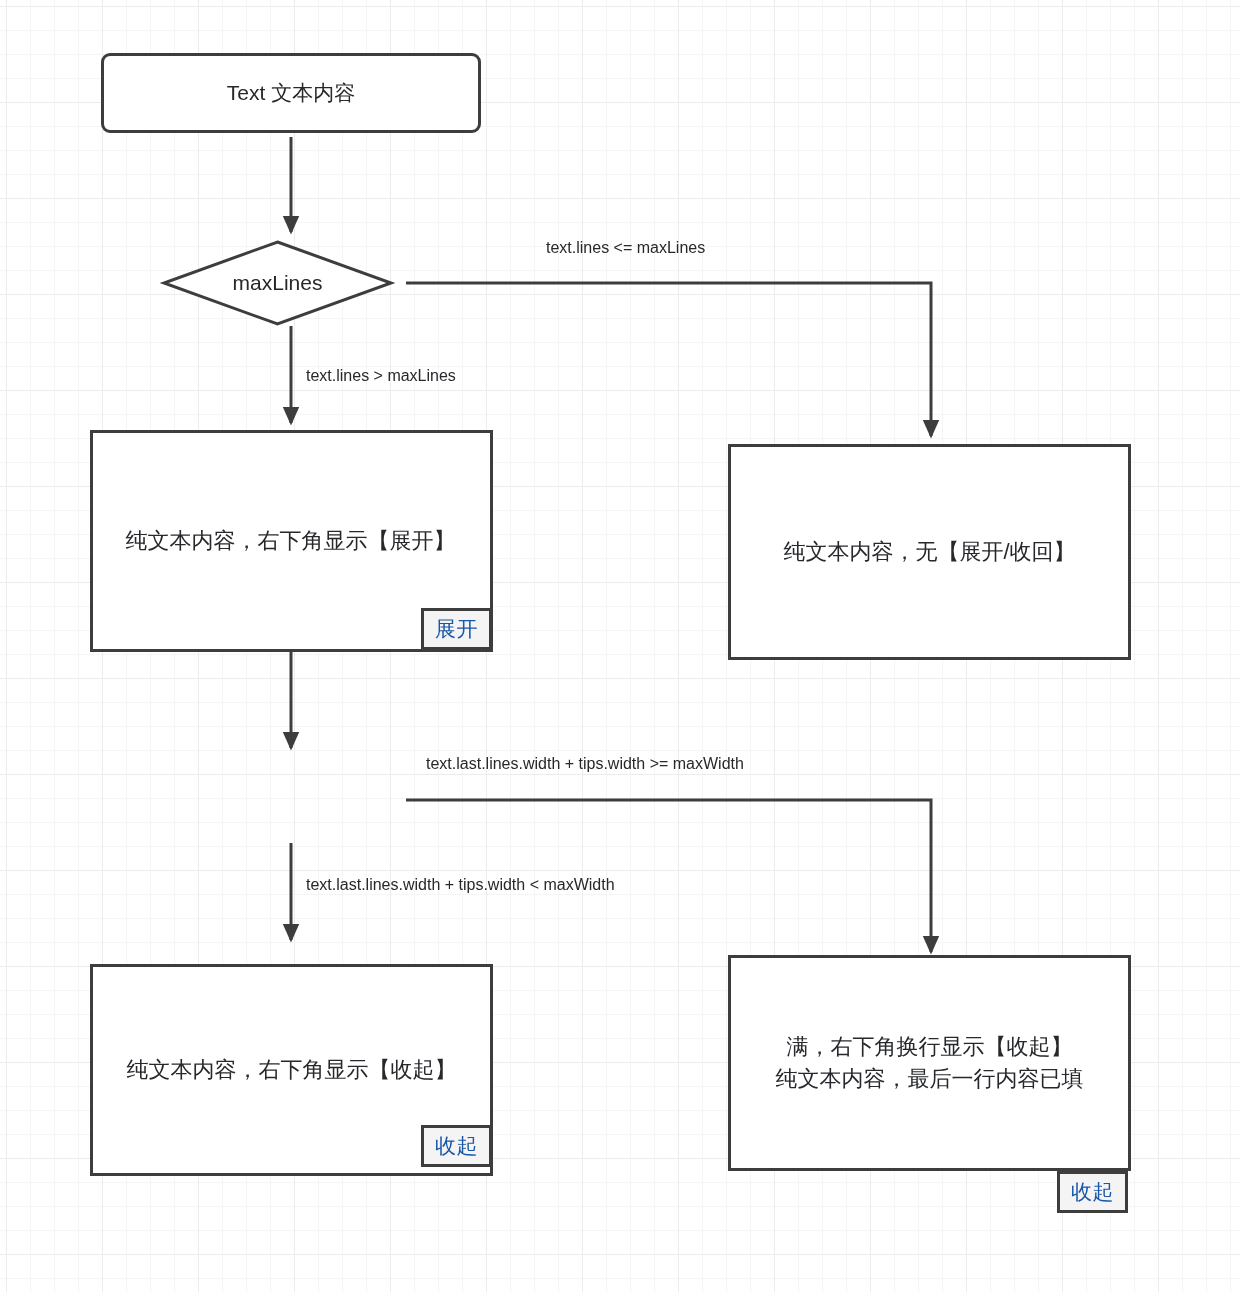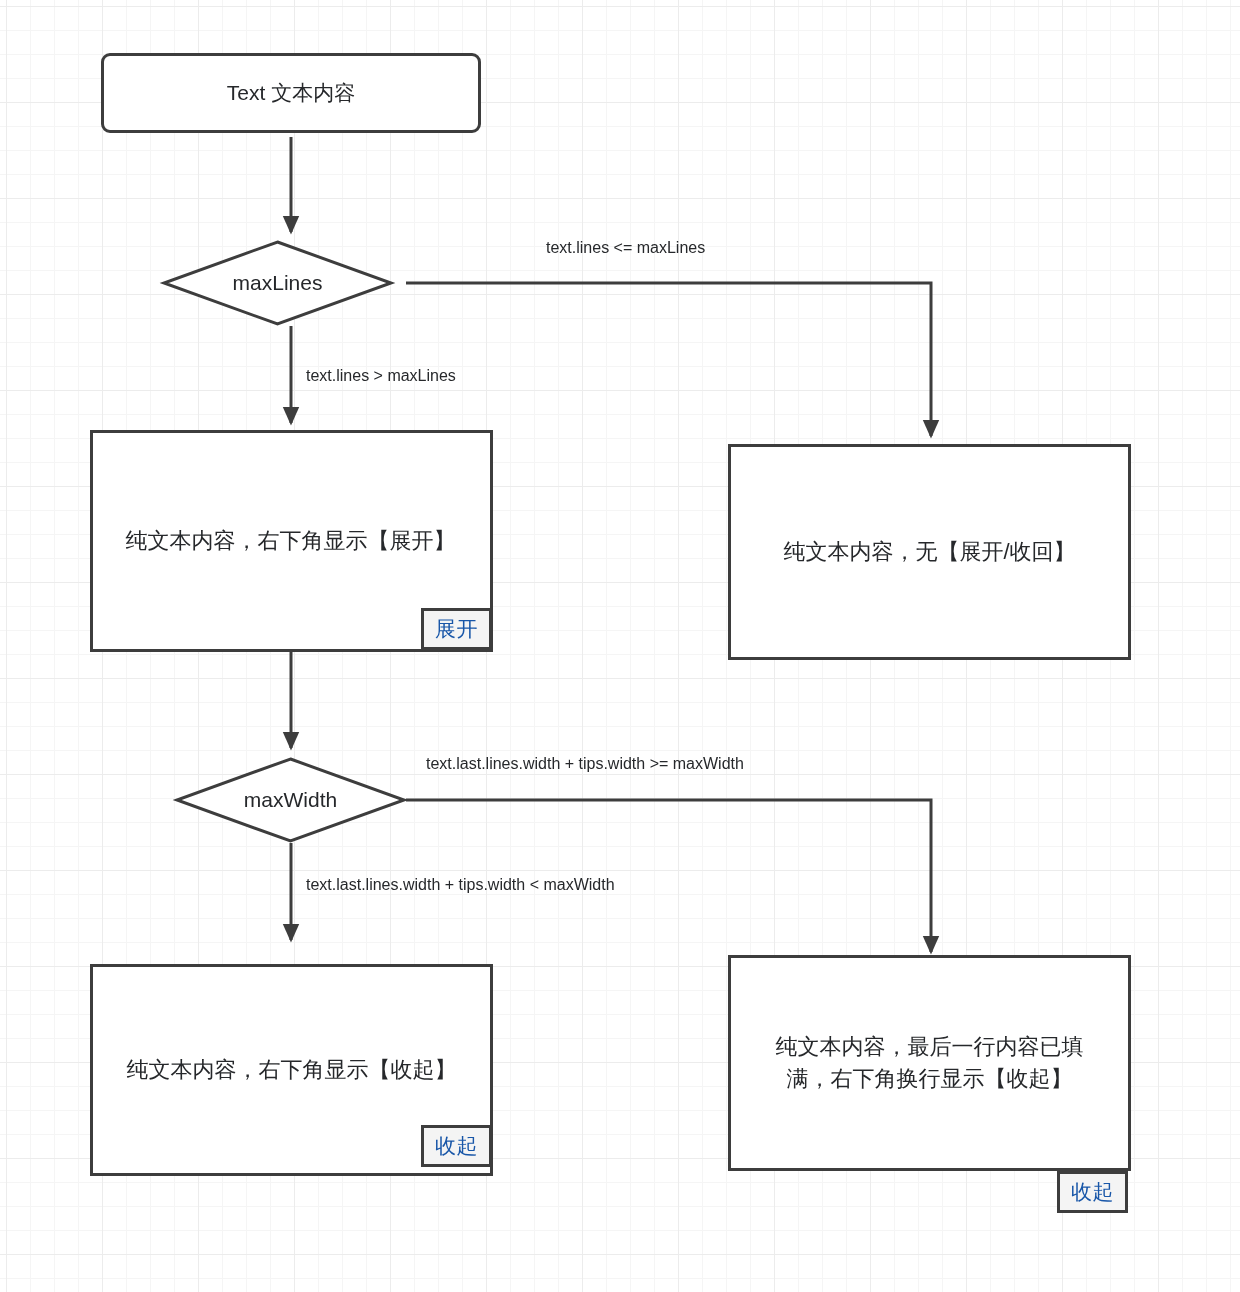--- a/index.html
+++ b/index.html
@@ -155,41 +155,35 @@
     <span class="box-text">纯文本内容，右下角显示【展开】</span>
   </div>
   <div class="badge" style="left:421px; top:608px; width:71px; height:42px;">
     <span>展开</span>
   </div>
 
   <div class="node node-box" style="left:728px; top:444px; width:403px; height:216px;">
     <span class="box-text">纯文本内容，无【展开/收回】</span>
   </div>
 
-  <div class="diamond-wrap" style="left:175px; top:757px; width:231px; height:86px;">
-    <svg width="231" height="86" viewBox="0 0 231 86">
-      <polygon points="115.5,2 229,43 115.5,84 2,43" fill="#ffffff" stroke="#3d3d3d" stroke-width="3" stroke-linejoin="miter"></polygon>
-    </svg>
-    <div class="diamond-label">maxWidth</div>
-  </div>
 
   <div class="edge-label" style="left:426px; top:755px;">text.last.lines.width + tips.width &gt;= maxWidth</div>
 
   <div class="edge-label" style="left:306px; top:876px;">text.last.lines.width + tips.width &lt; maxWidth</div>
 
   <div class="node node-box" style="left:90px; top:955px; width:403px; height:212px;margin-top:9px;">
     <span class="box-text">纯文本内容，右下角显示【收起】</span>
   </div>
   <div class="badge" style="left:421px; top:1125px; width:71px; height:42px;">
     <span>收起</span>
   </div>
 
   <div class="node node-box" style="left:728px; top:955px; width:403px; height:216px;">
     <span>
+      <span class="box-text">满，右下角换行显示【收起】</span>
       <span class="box-text">纯文本内容，最后一行内容已填</span>
-      <span class="box-text">满，右下角换行显示【收起】</span>
     </span>
   </div>
   <div class="badge" style="left:1057px; top:1171px; width:71px; height:42px;">
     <span>收起</span>
   </div>
 
 </div>
 
 </body></html>

